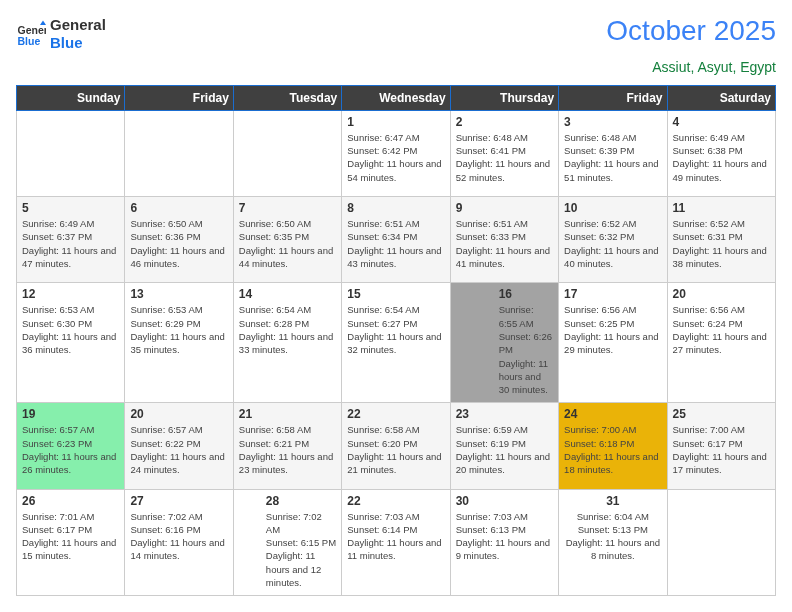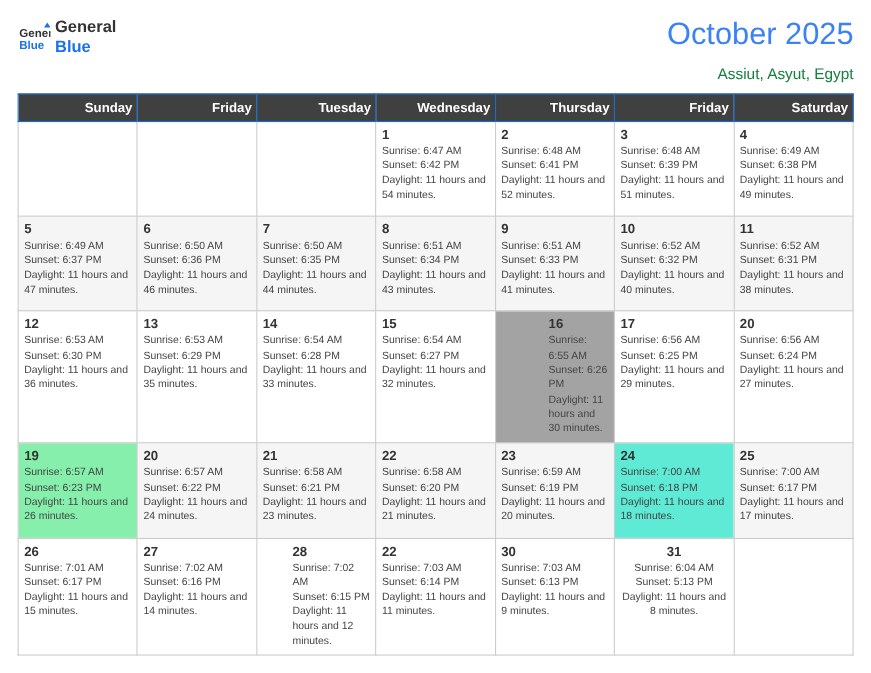--- a/index.html
+++ b/index.html
@@ -226,21 +226,21 @@
             <div class="day-info">Sunrise: 6:58 AM<br>Sunset: 6:21 PM<br>Daylight: 11 hours and 23 minutes.</div>
           </td>
           <td style="background: rgb(245, 245, 245);">
             <span class="day-number">22</span>
             <div class="day-info">Sunrise: 6:58 AM<br>Sunset: 6:20 PM<br>Daylight: 11 hours and 21 minutes.</div>
           </td>
           <td style="background: rgb(245, 245, 245);">
             <span class="day-number">23</span>
             <div class="day-info">Sunrise: 6:59 AM<br>Sunset: 6:19 PM<br>Daylight: 11 hours and 20 minutes.</div>
           </td>
-          <td style="background: #5eead4;">
+          <td style="background: #eab308;">
             <span class="day-number">24</span>
             <div class="day-info">Sunrise: 7:00 AM<br>Sunset: 6:18 PM<br>Daylight: 11 hours and 18 minutes.</div>
           </td>
           <td style="background: rgb(245, 245, 245);">
             <span class="day-number">25</span>
             <div class="day-info">Sunrise: 7:00 AM<br>Sunset: 6:17 PM<br>Daylight: 11 hours and 17 minutes.</div>
           </td>
         </tr>
         <tr>
           <td style="background: rgb(255, 255, 255);">

